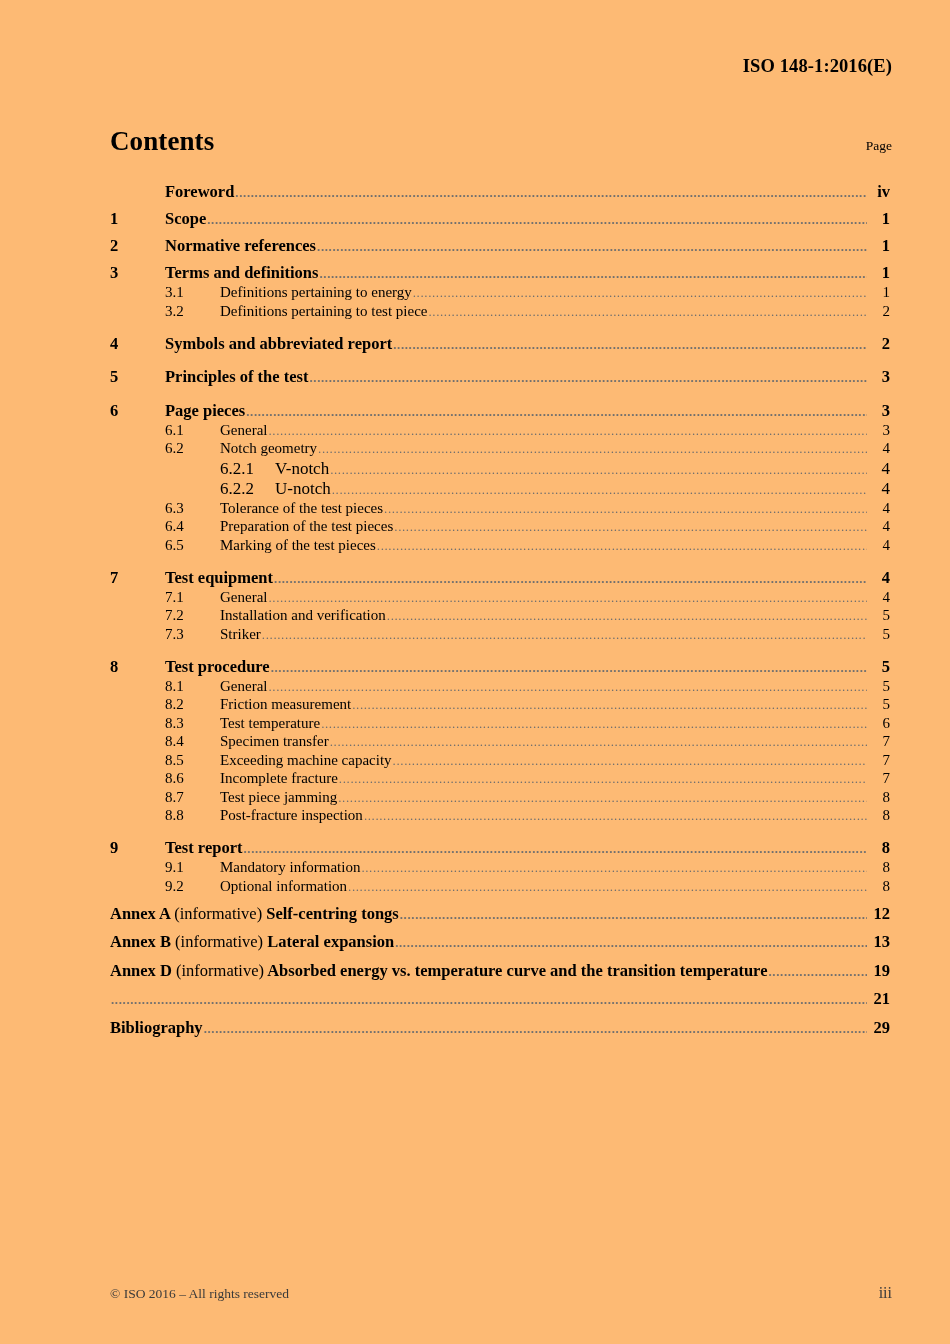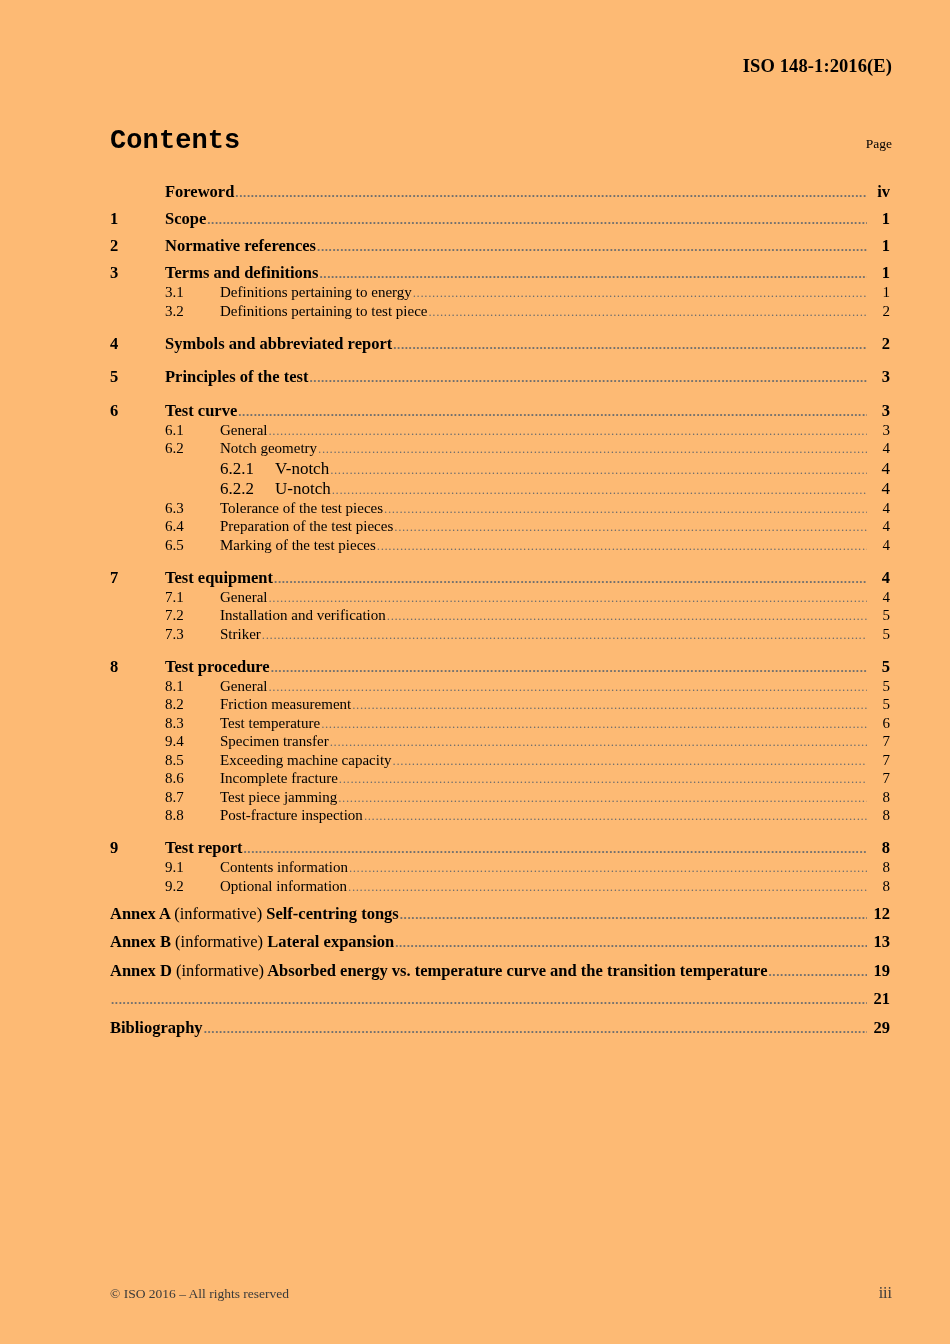--- a/index.html
+++ b/index.html
@@ -37,21 +37,20 @@
     left: 110px;
     right: 58px;
     display: flex;
     align-items: baseline;
     justify-content: space-between;
   }
   .contents-title {
     font-weight: bold;
     font-size: 27px;
     letter-spacing: 0.1px;
-    font-family: Liberation Mono, monospace;
   }
   .page-label {
     font-size: 13.5px;
     font-weight: normal;
     margin-left: 8px;
   }
 
   
   .toc {
     position: absolute;
@@ -196,21 +195,21 @@
         <span class="pg">2</span>
       </div>
       <div class="toc-row lvl1" style="margin-top: 17px;">
         <span class="num">5</span>
         <span class="label">Principles of the test</span>
         <span class="leader"></span>
         <span class="pg">3</span>
       </div>
       <div class="toc-row lvl1" style="margin-top: 17px;">
         <span class="num">6</span>
-        <span class="label">Test curve</span>
+        <span class="label">Page pieces</span>
         <span class="leader"></span>
         <span class="pg">3</span>
       </div>
       <div class="toc-row lvl2">
         <span class="num">6.1</span>
         <span class="label">General</span>
         <span class="leader"></span>
         <span class="pg">3</span>
       </div>
       <div class="toc-row lvl2">
@@ -291,21 +290,21 @@
         <span class="leader"></span>
         <span class="pg">5</span>
       </div>
       <div class="toc-row lvl2">
         <span class="num">8.3</span>
         <span class="label">Test temperature</span>
         <span class="leader"></span>
         <span class="pg">6</span>
       </div>
       <div class="toc-row lvl2">
-        <span class="num">9.4</span>
+        <span class="num">8.4</span>
         <span class="label">Specimen transfer</span>
         <span class="leader"></span>
         <span class="pg">7</span>
       </div>
       <div class="toc-row lvl2">
         <span class="num">8.5</span>
         <span class="label">Exceeding machine capacity</span>
         <span class="leader"></span>
         <span class="pg">7</span>
       </div>
@@ -328,21 +327,21 @@
         <span class="pg">8</span>
       </div>
       <div class="toc-row lvl1" style="margin-top: 17px;">
         <span class="num">9</span>
         <span class="label">Test report</span>
         <span class="leader"></span>
         <span class="pg">8</span>
       </div>
       <div class="toc-row lvl2">
         <span class="num">9.1</span>
-        <span class="label">Contents information</span>
+        <span class="label">Mandatory information</span>
         <span class="leader"></span>
         <span class="pg">8</span>
       </div>
       <div class="toc-row lvl2">
         <span class="num">9.2</span>
         <span class="label">Optional information</span>
         <span class="leader"></span>
         <span class="pg">8</span>
       </div>
       <div class="toc-row annex">

